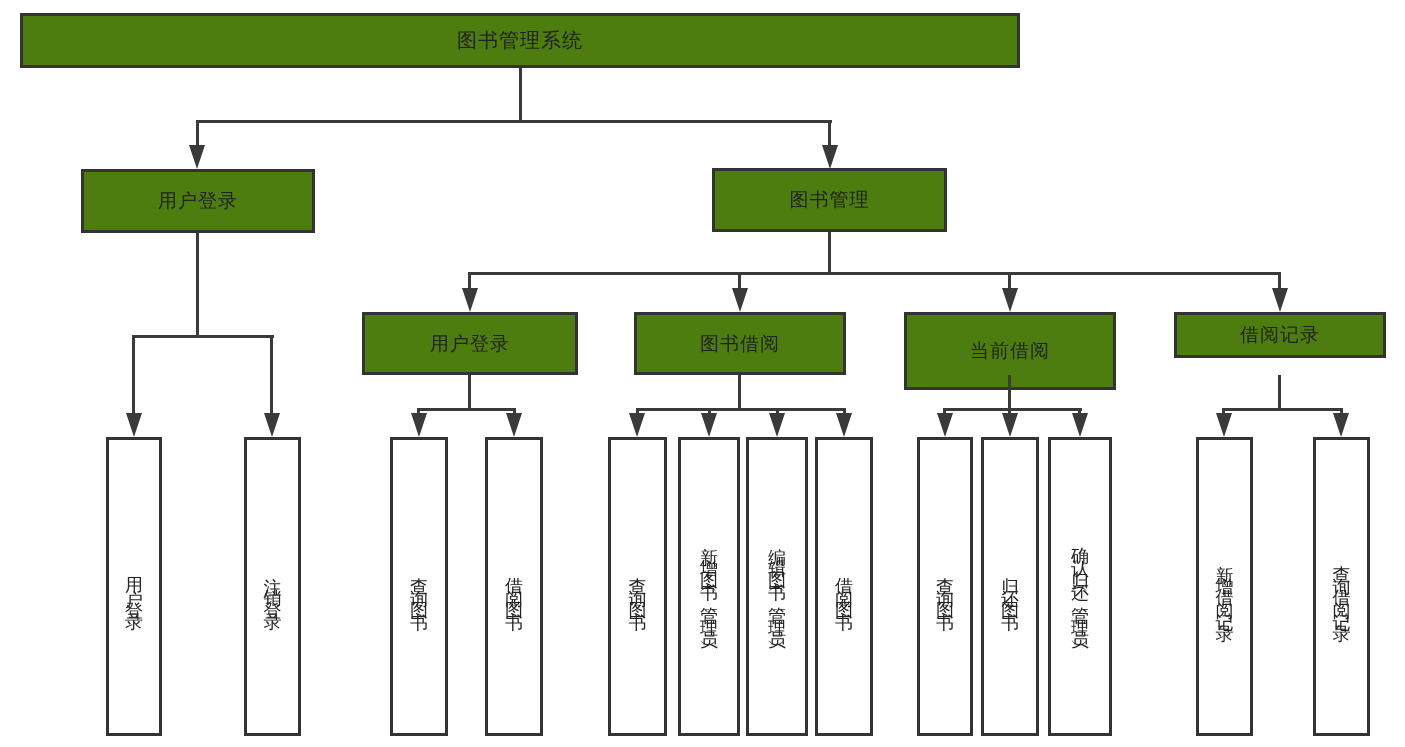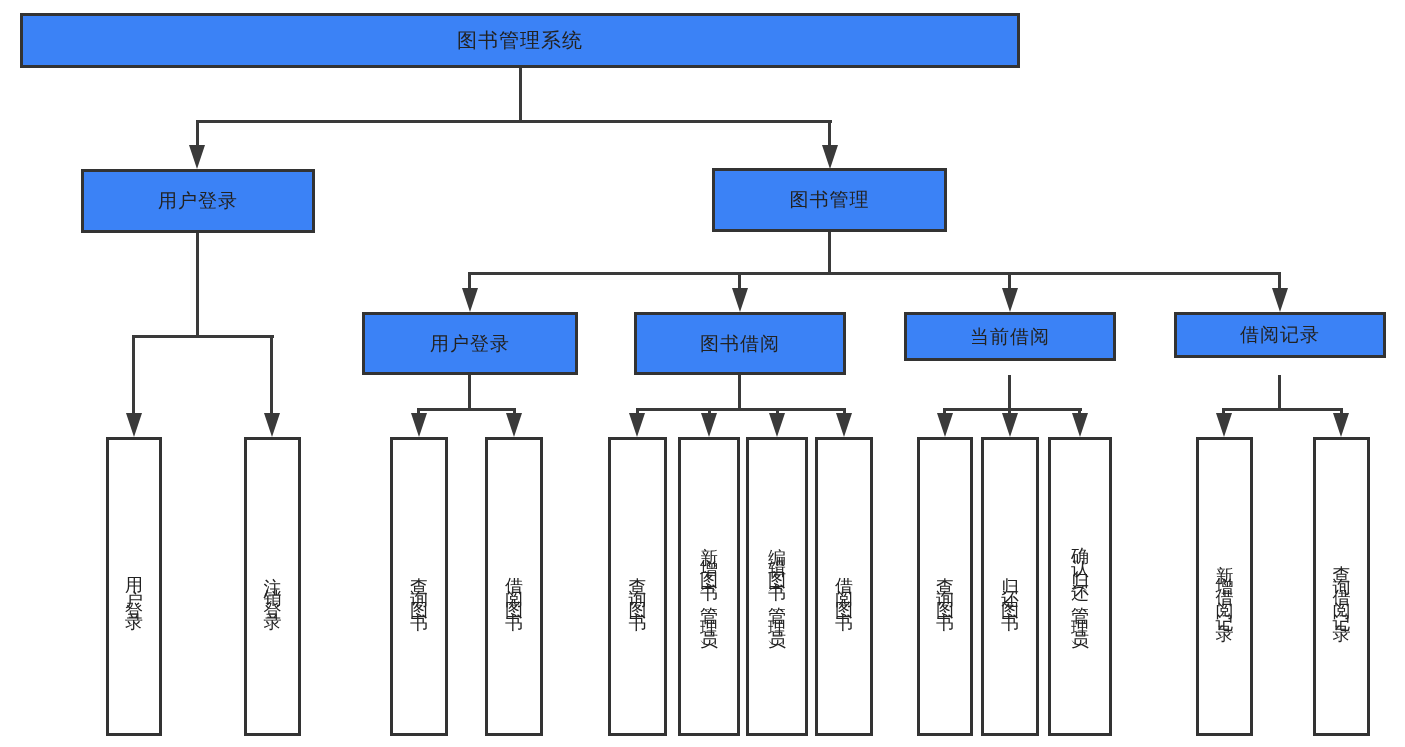--- a/index.html
+++ b/index.html
@@ -13,21 +13,21 @@
   html, body {
     width: 1405px; height: 747px;
     background: var(--background);
     font-family: "Liberation Sans", "DejaVu Sans", sans-serif;
     overflow: hidden;
   }
   .stage { position: relative; width: 1405px; height: 747px; background: var(--background); }
 
   .hbox {
     position: absolute;
-    background: #3b82f6;
+    background: #4d7c0f;
     border: 3px solid var(--border);
     display: flex; align-items: center; justify-content: center;
     font-size: 19px; color: var(--text);
     letter-spacing: 1px;
     white-space: nowrap;
   }
   .root-box { font-size: 20px; }
 
   .leaf {
     position: absolute;
@@ -83,21 +83,21 @@
   </div>
 
   <div class="hbox" style="left:362px; top:312px; width:216px; height:63px;">
     <span>用户登录</span>
   </div>
 
   <div class="hbox" style="left:634px; top:312px; width:212px; height:63px;">
     <span>图书借阅</span>
   </div>
 
-  <div class="hbox" style="left:904px; top:312px; width:212px; height:49px;">
+  <div class="hbox" style="left:904px; top:312px; width:212px; height:78px;">
     <span>当前借阅</span>
   </div>
 
   <div class="hbox" style="left:1174px; top:312px; width:212px; height:46px;">
     <span>借阅记录</span>
   </div>
 
   <div class="leaf" style="left:106px; width:56px;">
     <span class="vtext">用户登录</span>
   </div>

